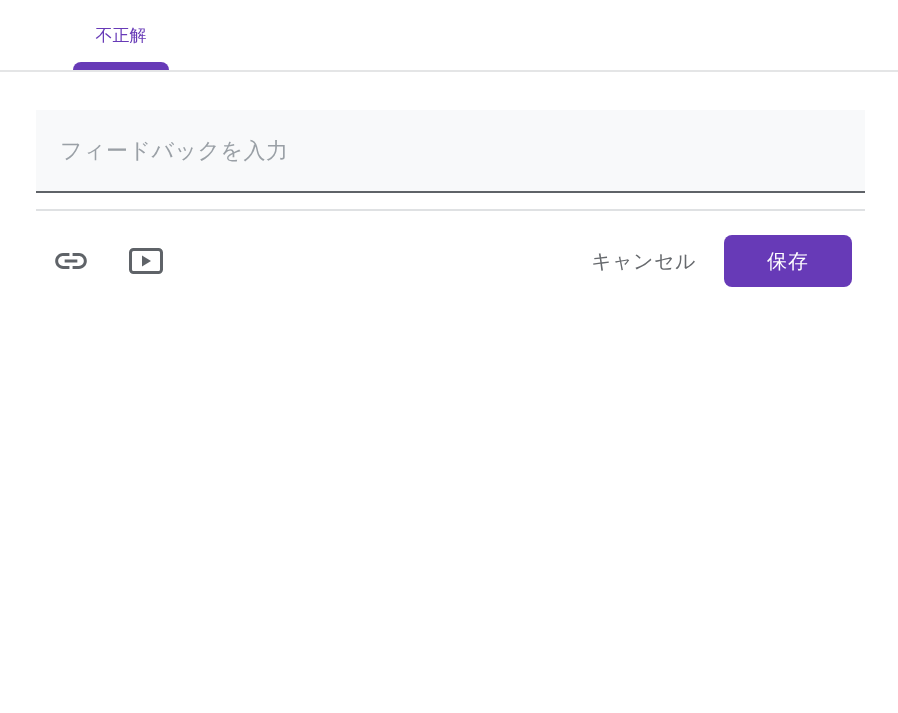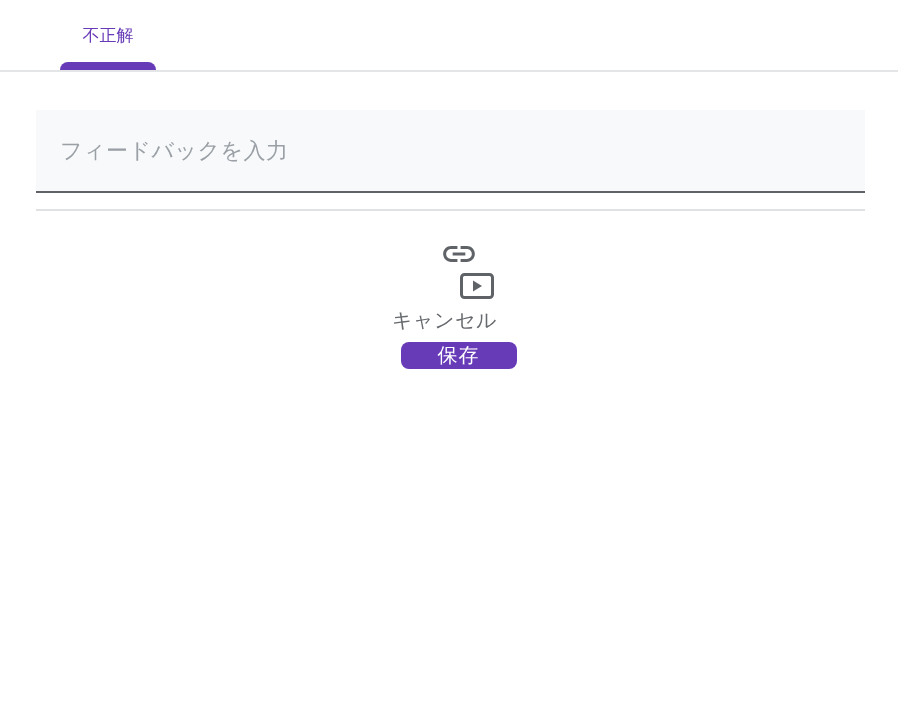--- a/index.html
+++ b/index.html
@@ -28,21 +28,21 @@
     margin-left: 35px;
     font-size: 22px; font-weight: 400;
     color: #45494d;
     letter-spacing: 0.5px;
   }
 
   
   .tabbar {
     height: 72px;
     display: flex;
-    padding-left: 3px;
+    padding-left: 16px;
     border-bottom: 2px solid #e4e5e6;
     background: #ffffff;
   }
   .tab {
     width: 210px; height: 100%;
     display: flex; align-items: center; justify-content: center;
     background: none; border: none; cursor: pointer;
     font-size: 17px; font-weight: 400;
     position: relative;
     color: #3c4043;
@@ -74,44 +74,43 @@
   .feedback-input::placeholder { color: #9aa0a6; opacity: 1; letter-spacing: 0.5px; }
 
   .sub-divider {
     margin: 16px 33px 0 36px;
     width: 829px; height: 2px;
     background: #dfe1e3;
   }
 
   
   .actions-row {
-    margin: 24px 33px 0 36px;
+    margin: 24px 46px 0 36px;
     height: 52px;
     display: flex; align-items: center;
     padding-left: 16px;
-    flex-direction: column;
   }
   .icon-btn {
     background: none; border: none; cursor: pointer;
     width: 38px; height: 38px;
     display: flex; align-items: center; justify-content: center;
     padding: 0;
   }
   .icon-btn + .icon-btn { margin-left: 37px; }
   .spacer { flex: 1; }
   .cancel-btn {
     background: none; border: none; cursor: pointer;
     font-size: 20px; color: #66696d;
     font-family: inherit;
     margin-right: 28px;
     letter-spacing: 0.5px;
     padding: 8px 0;
   }
   .save-btn {
-    width: 116px; height: 52px;
+    width: 128px; height: 52px;
     background: #673ab7;
     color: #ffffff;
     border: none; border-radius: 8px;
     font-size: 20px; font-family: inherit;
     cursor: pointer;
     letter-spacing: 1px;
   }
 </style>
 </head>
 <body>

